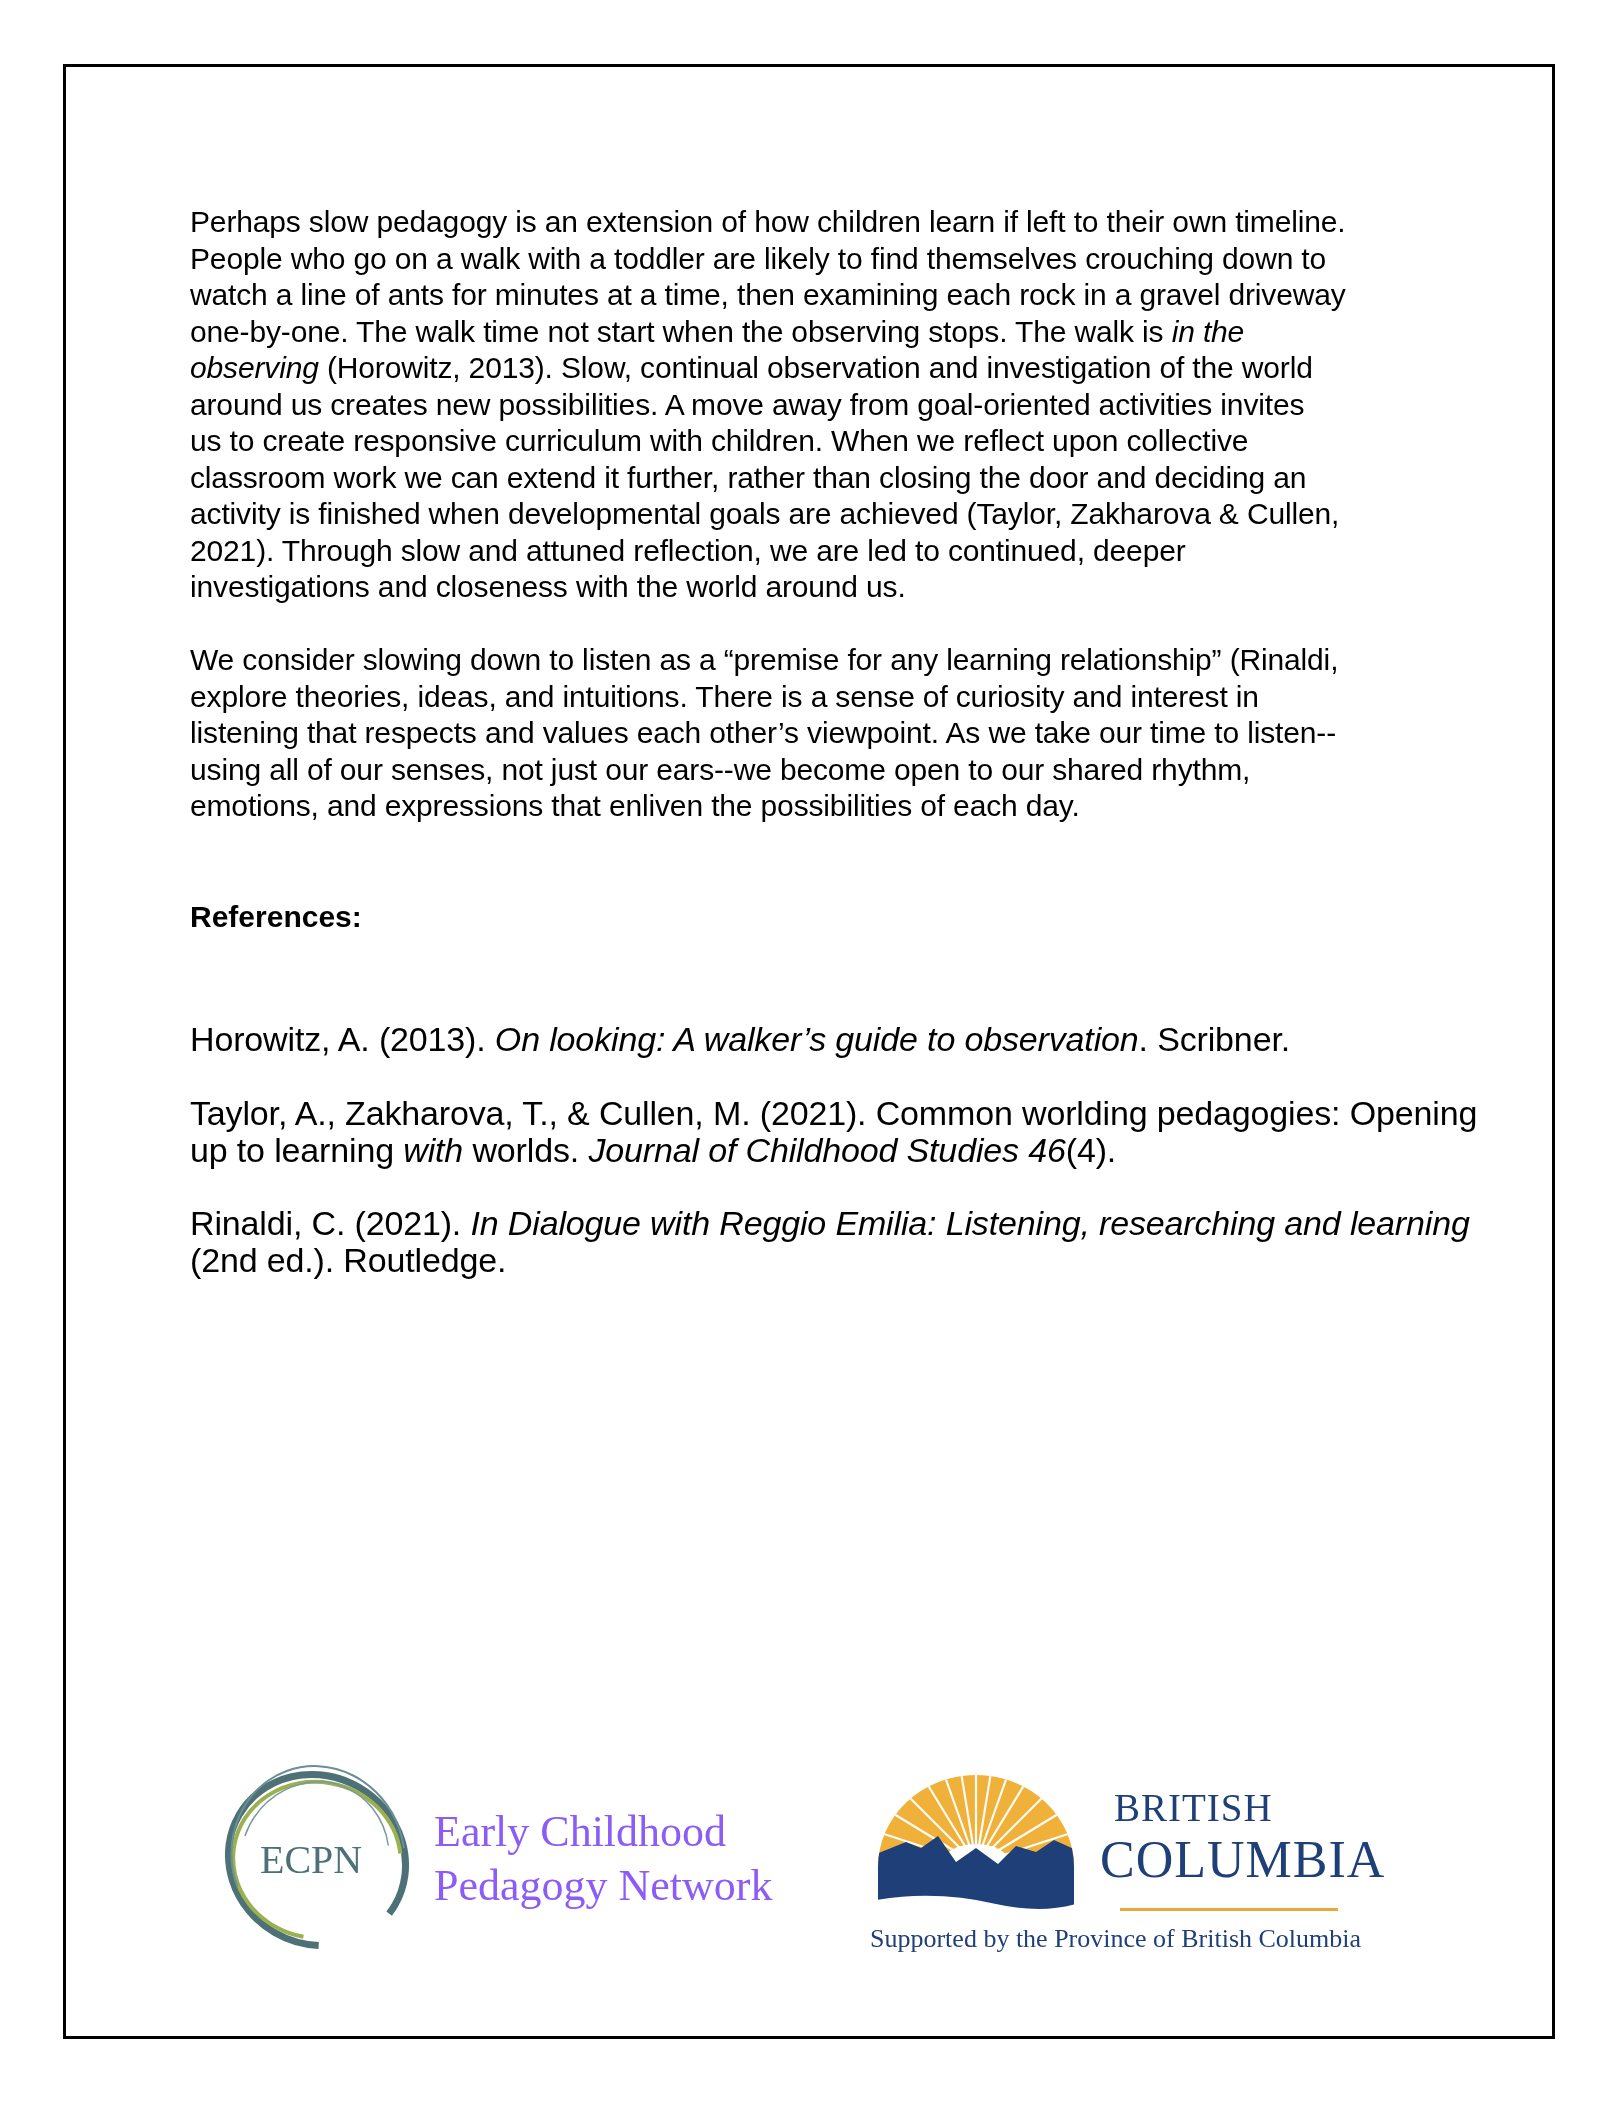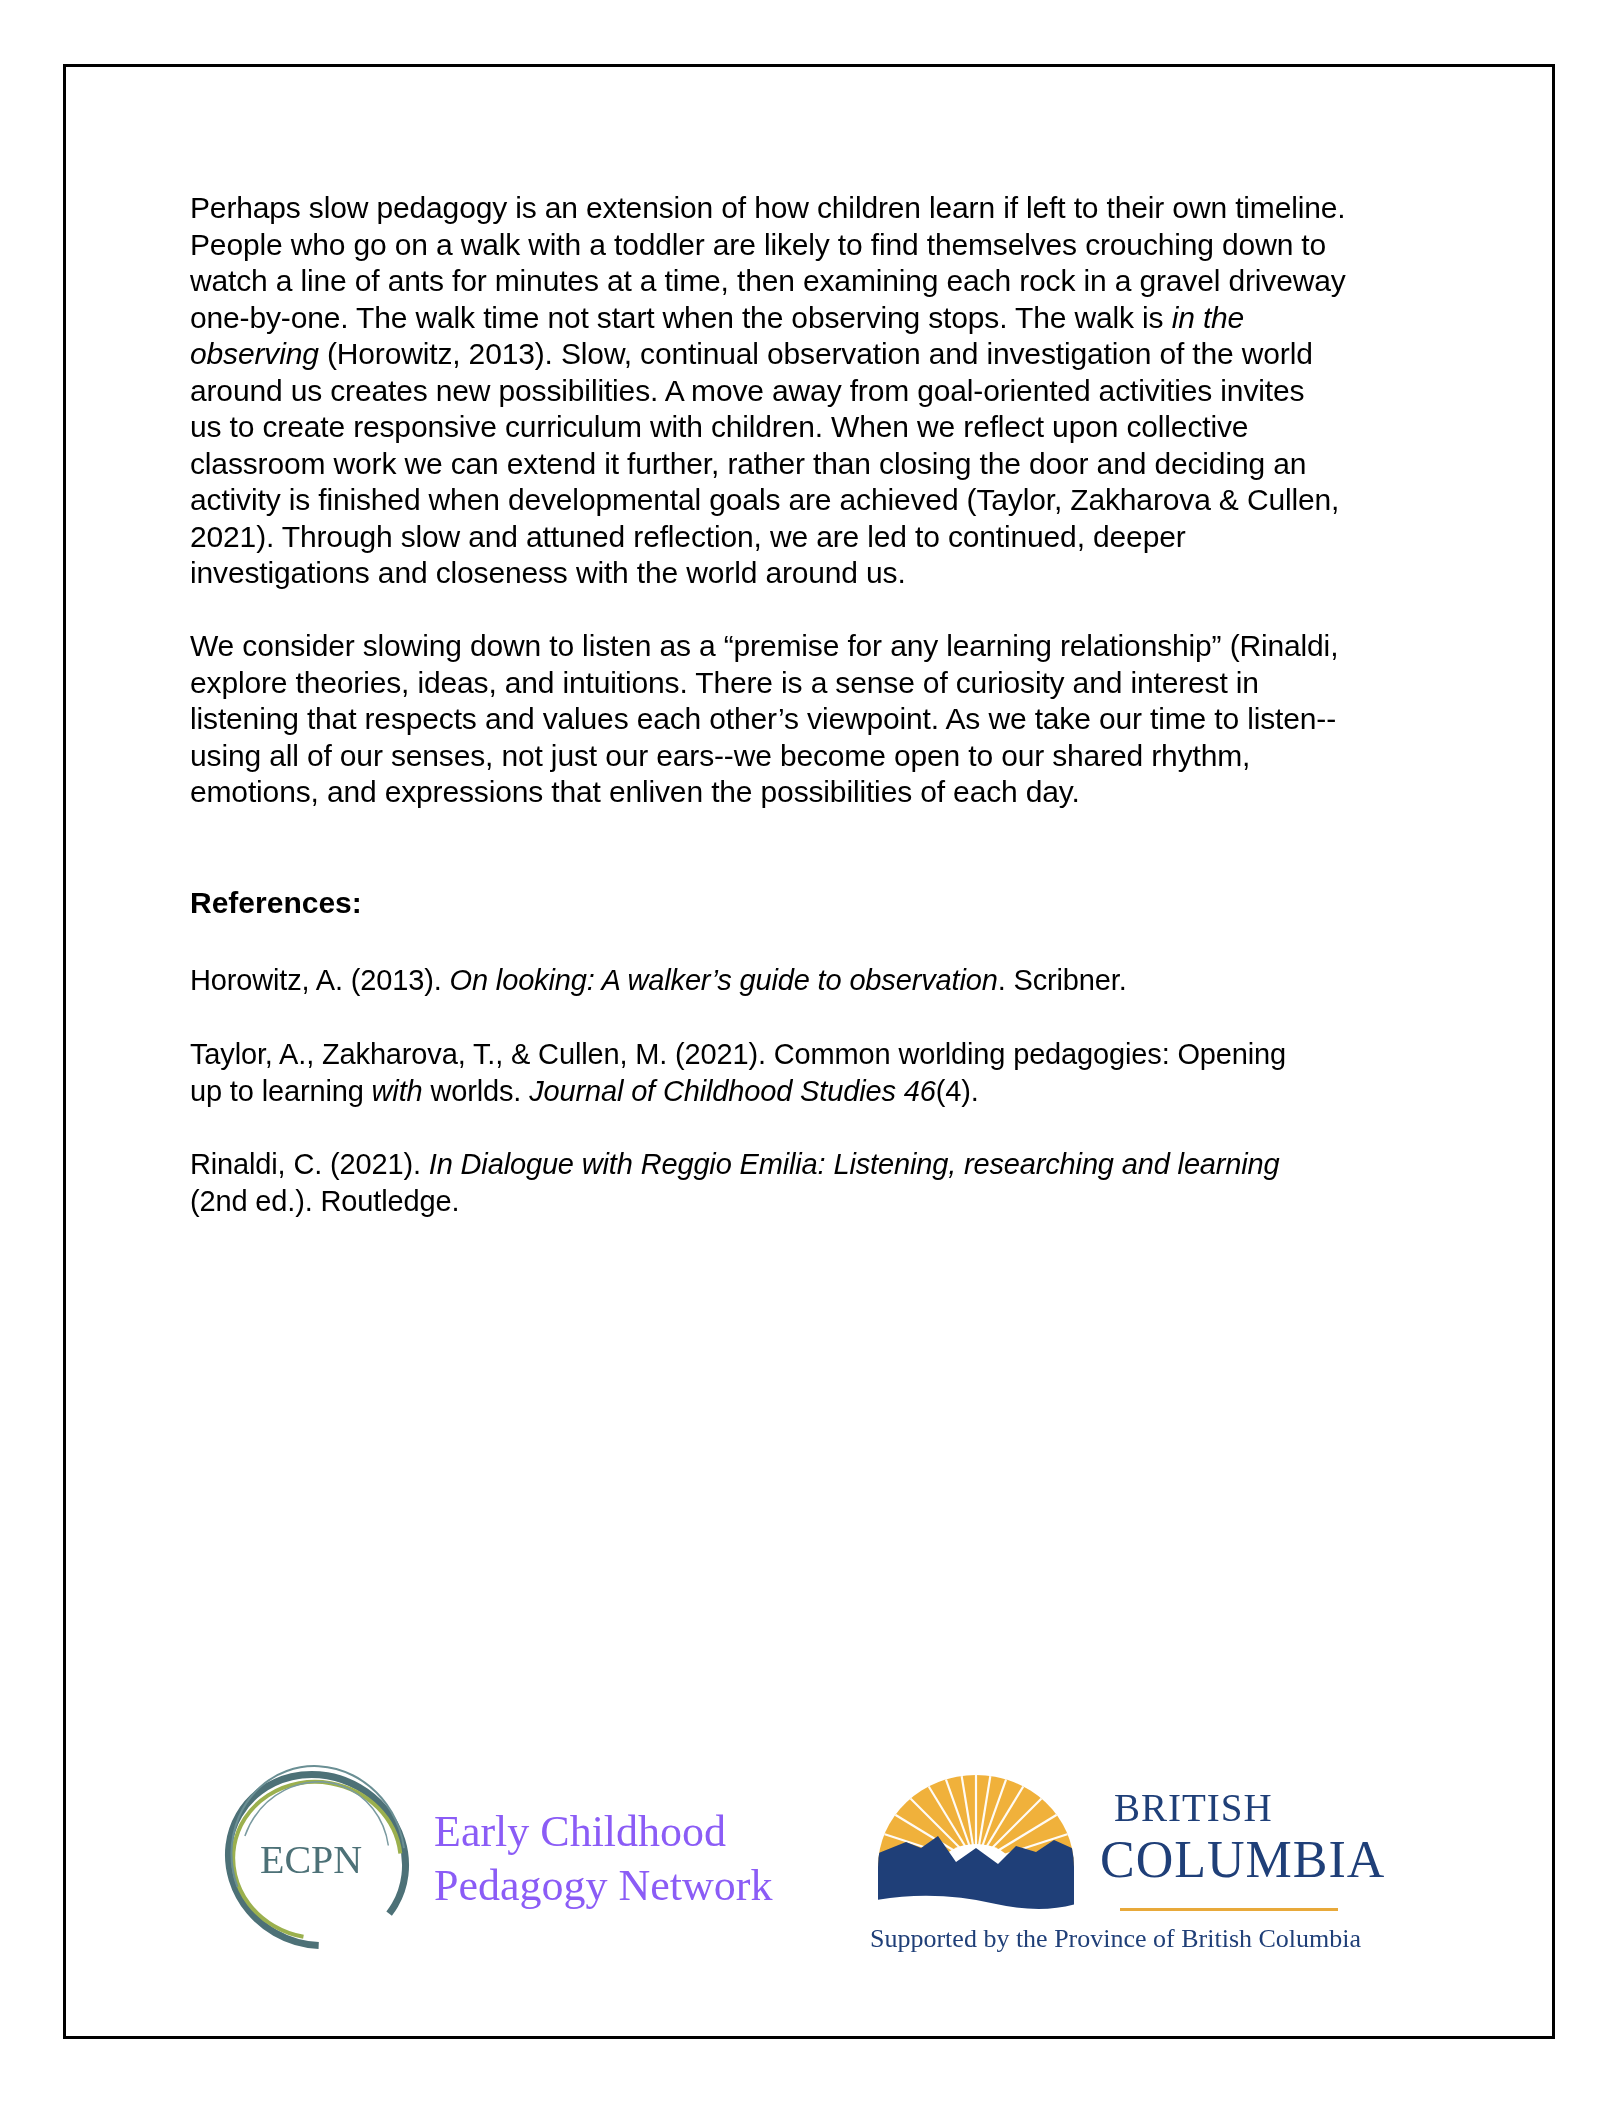--- a/index.html
+++ b/index.html
@@ -1,25 +1,25 @@
 <!DOCTYPE html>
 <html><head>
 <meta charset="utf-8">
 <style>
   html, body { margin: 0; padding: 0; background: #ffffff; }
   body { width: 1615px; height: 2101px; position: relative; overflow: hidden;
          font-family: "Liberation Sans", sans-serif; color: #000; }
   .page-border { position: absolute; left: 63px; top: 64px; width: 1486px; height: 1969px;
                  border: 3px solid #000; box-sizing: content-box; }
-  .content { position: absolute; left: 190px; top: 190px; width: 1260px; }
+  .content { position: absolute; left: 190px; top: 204px; width: 1260px; }
   .para { font-size: 30px; line-height: 36.5px; margin: 0; white-space: nowrap; letter-spacing: -0.15px; }
   .para .line { display: block; }
   .para2 { margin-top: 36.5px; }
   .refs-heading { font-size: 30px; font-weight: bold; margin: 0; position: absolute; top: 696px; left: 0; }
-  .ref { position: absolute; left: 0; font-size: 29px; line-height: 36.5px; white-space: nowrap; letter-spacing: -0.15px; }
+  .ref { position: absolute; left: 0; font-size: 34px; line-height: 36.5px; white-space: nowrap; letter-spacing: -0.15px; margin-top: 45px; }
   .ref .line { display: block; }
   i { font-style: italic; }
 
   .footer { position: absolute; left: 0; top: 0; width: 100%; }
   .ecpn-logo { position: absolute; left: 222px; top: 1760px; width: 600px; height: 200px; }
   .ecpn-ring { position: absolute; left: 0; top: 0; width: 190px; height: 200px; }
   .ecpn-abbr { position: absolute; left: 38px; top: 76px; font-family: "Liberation Serif", serif;
                font-size: 40px; color: #4d7177; letter-spacing: 0px; }
   .ecpn-name { position: absolute; left: 212px; top: 45px; font-family: "Liberation Serif", serif;
                font-size: 44px; line-height: 54px; color: #8b5cf6; white-space: nowrap; }

